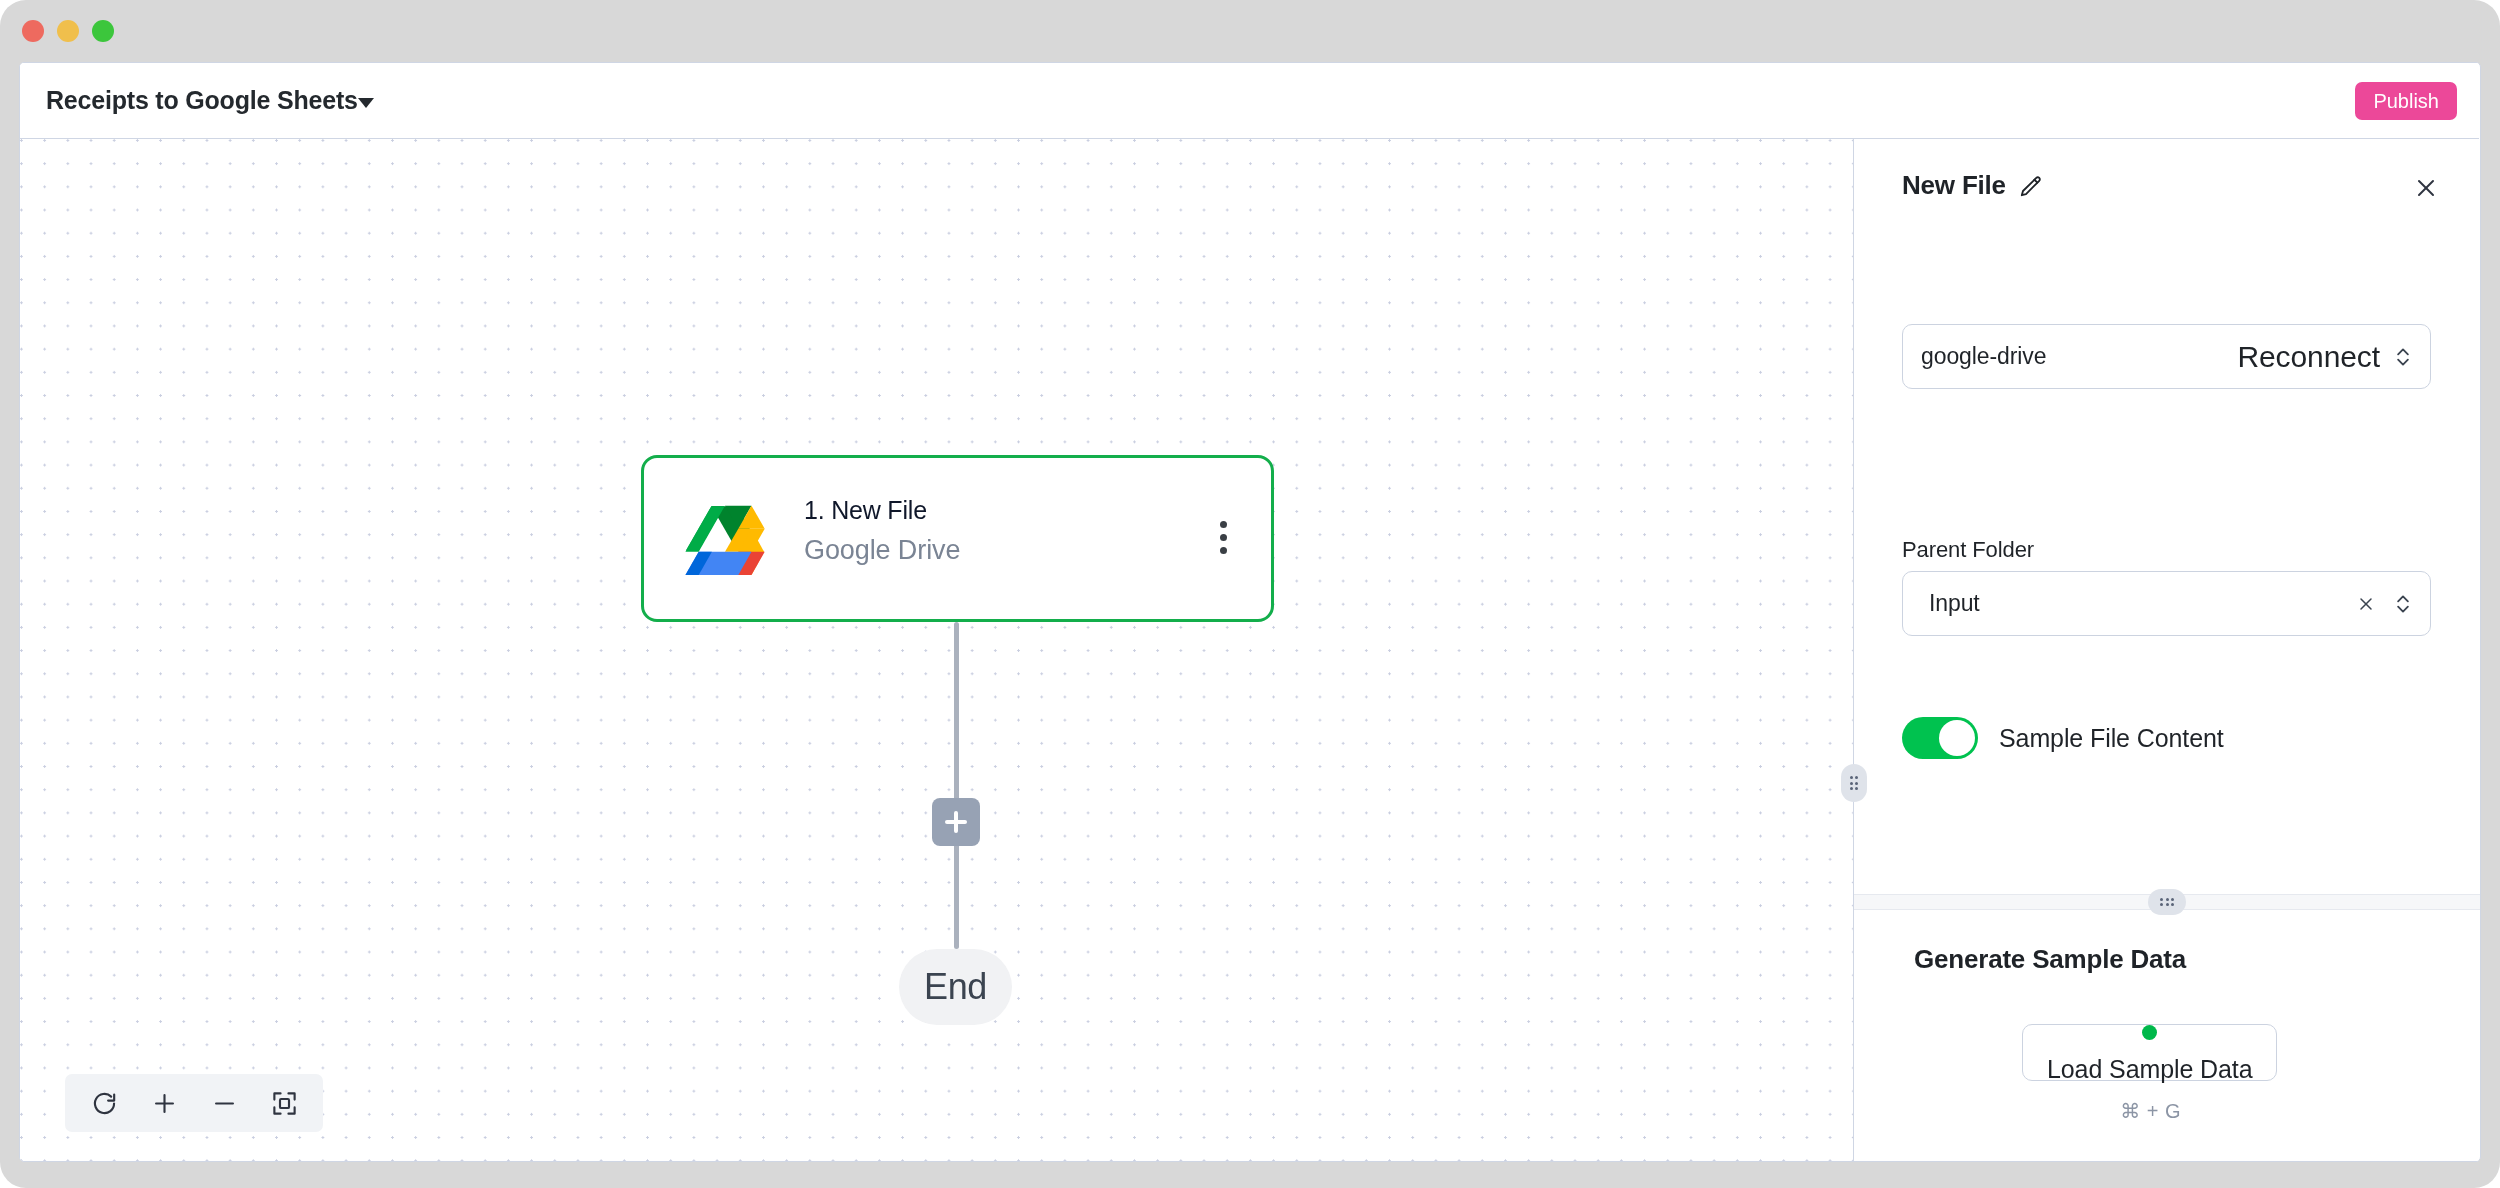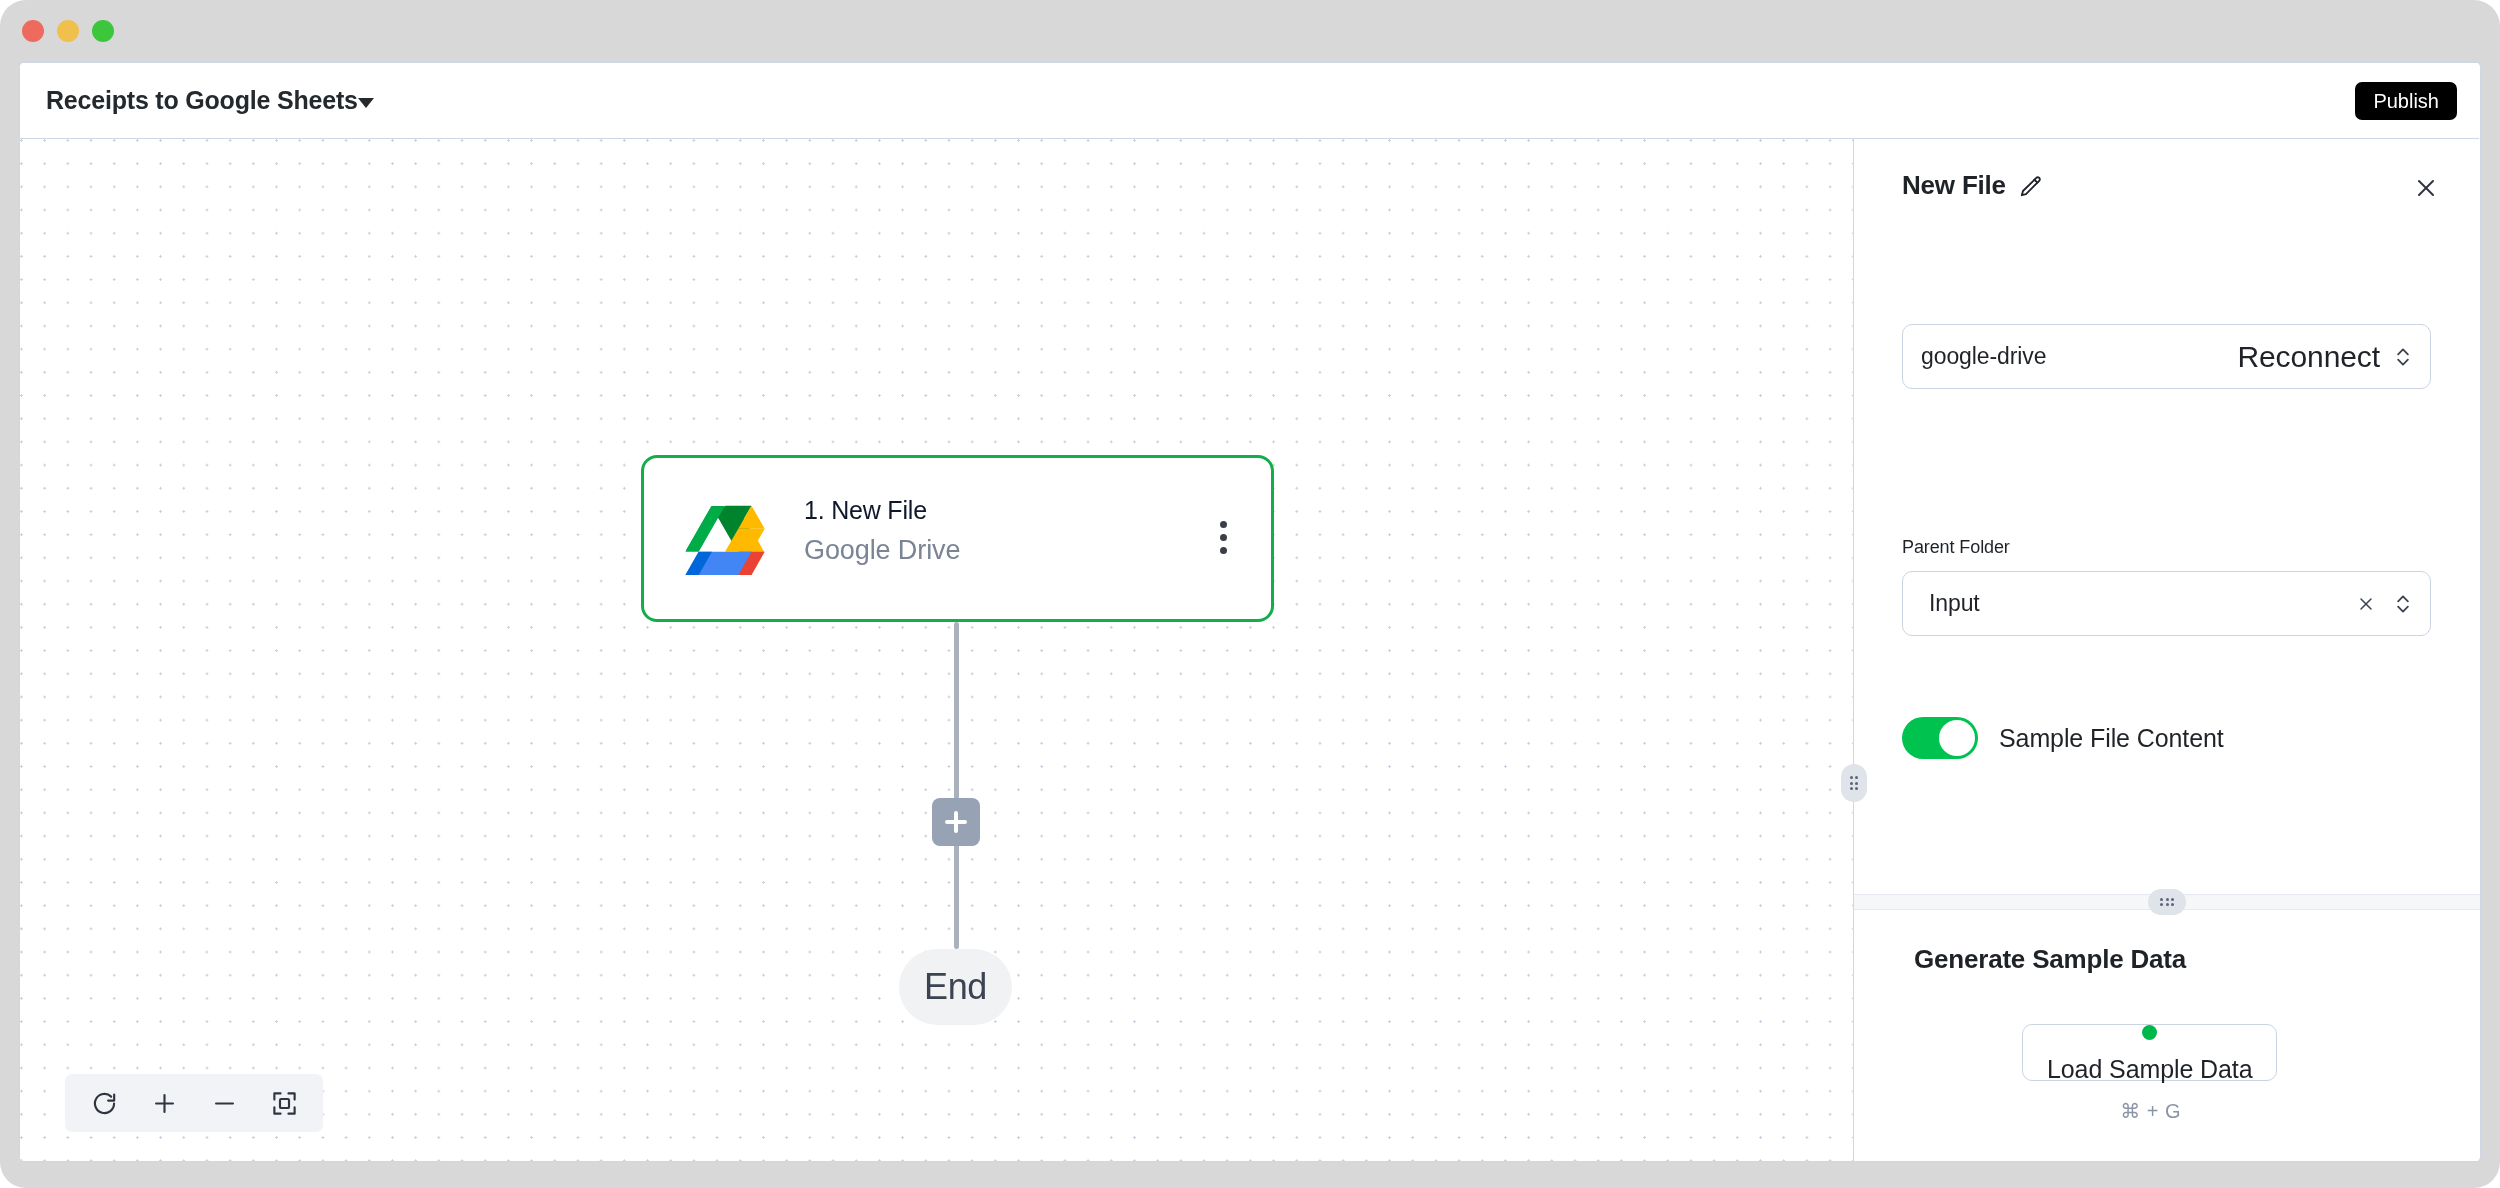--- a/index.html
+++ b/index.html
@@ -74,21 +74,21 @@
     border-left: 8px solid transparent;
     border-right: 8px solid transparent;
     border-top: 10px solid #24292e;
     margin-top: 4px;
   }
   .publish-btn {
     position: absolute;
     right: 22px; top: 19px;
     height: 38px;
     padding: 17px 18px;
-    background: #000000;
+    background: #ec4899;
     border: none;
     border-radius: 7px;
     color: #ffffff;
     font-size: 20px;
     font-family: "Liberation Sans", sans-serif;
     font-weight: 400;
     cursor: pointer;
     display: flex;
     align-items: center;
   }
@@ -291,21 +291,21 @@
     color: #1f2328;
     margin-right: 14px;
     letter-spacing: -0.1px;
   }
   .stepper-icon { margin-right: 18px; display: flex; cursor: pointer; }
   .clear-icon { margin-right: 18px; display: flex; cursor: pointer; }
 
   .field-label {
     position: absolute;
     left: 48px; top: 398px;
-    font-size: 18px;
+    font-size: 22px;
     color: #1f2328;
     letter-spacing: -0.1px;
   }
 
   
   .toggle-row {
     position: absolute;
     left: 48px; top: 578px;
     display: flex;
     align-items: center;

